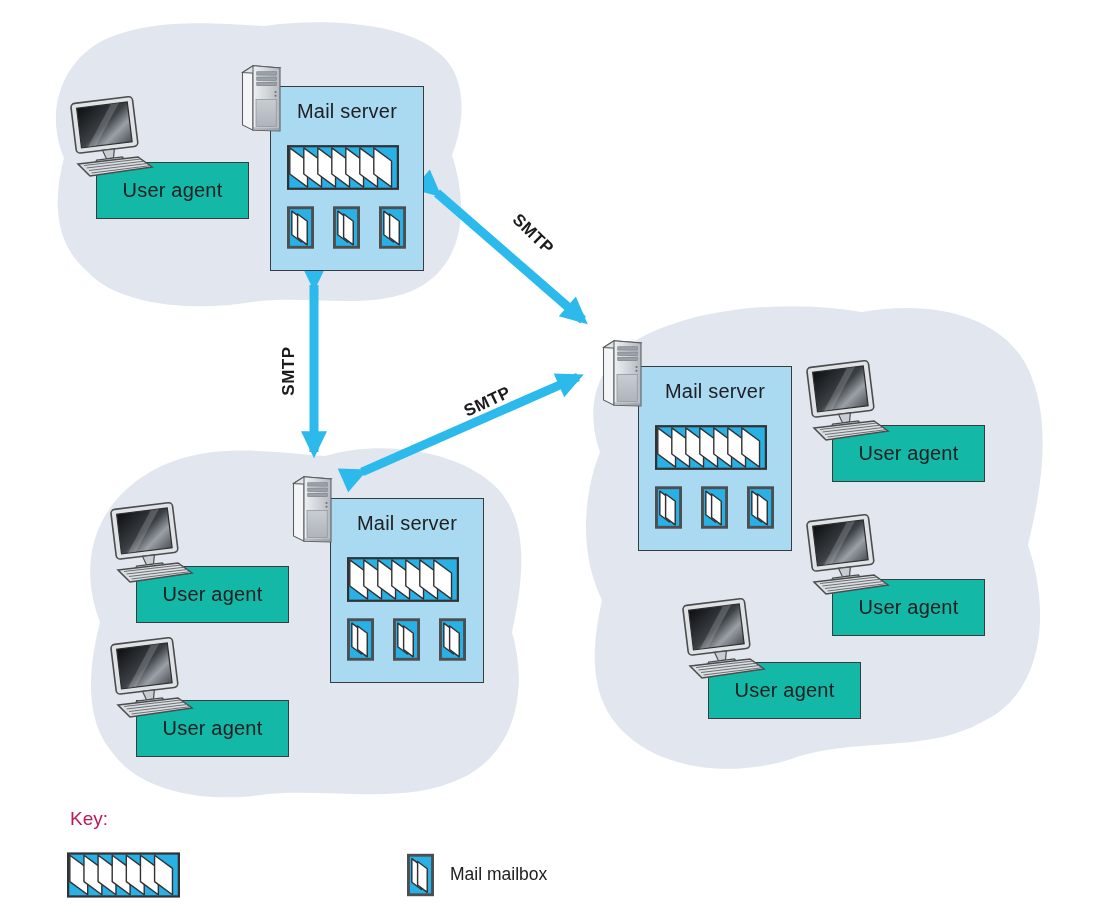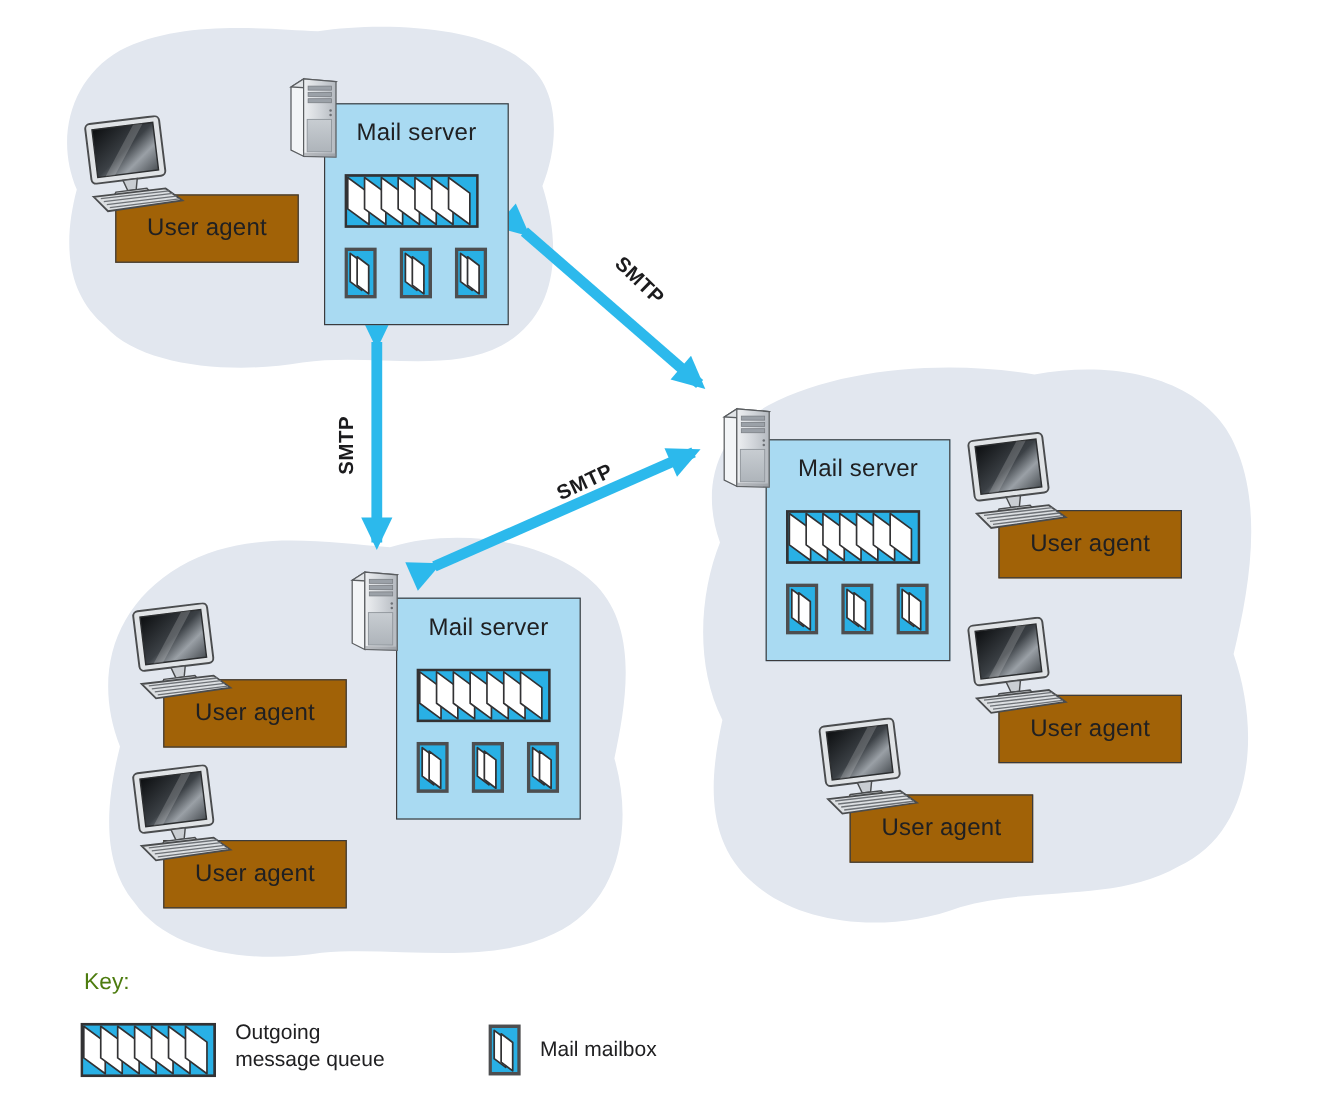--- a/index.html
+++ b/index.html
@@ -17,35 +17,35 @@
     border:1.6px solid #3b3b3d;box-sizing:border-box;
   }
   .ms-title{
     position:absolute;left:0;top:13px;width:100%;text-align:center;
     font-size:20px;letter-spacing:.2px;color:#202022;
   }
   .ms-queue{position:absolute;left:16px;top:58px;}
   .ms-mailboxes{position:absolute;left:16px;top:119px;width:119px;display:flex;justify-content:space-between;}
   
   .ua-box{
-    position:absolute;width:153px;height:57px;background:#a16207;
+    position:absolute;width:153px;height:57px;background:#14b8a6;
     border:1.6px solid #3b3b3d;box-sizing:border-box;
     display:flex;align-items:center;justify-content:center;
     font-size:20px;letter-spacing:.2px;color:#202022;
   }
   
   .smtp-label{
     position:absolute;width:80px;height:22px;text-align:center;
     font-size:17px;font-weight:bold;letter-spacing:.5px;color:#1b1b1d;
   }
   .rot-n90{transform:rotate(-90deg);}
   .rot-45{transform:rotate(44deg);}
   .rot-n24{transform:rotate(-25deg);}
   
-  .key-heading{position:absolute;left:70px;top:808px;font-size:19px;color:#4d7c0f;}
+  .key-heading{position:absolute;left:70px;top:808px;font-size:19px;color:#be185d;}
   .key-label{position:absolute;font-size:17.5px;line-height:22px;color:#202022;}
 </style>
 </head>
 <body>
 
 <div id="canvas">
 
   <svg width="0" height="0" style="position:absolute" aria-hidden="true">
     <defs>
       <linearGradient id="g-front" x1="0" y1="0" x2="1" y2="0">
@@ -237,23 +237,19 @@
 
   <div class="smtp-label rot-n90" style="left:250px;top:360px;">SMTP</div>
   <div class="smtp-label rot-45" style="left:492px;top:224px;">SMTP</div>
   <div class="smtp-label rot-n24" style="left:448px;top:392px;">SMTP</div>
 
   <div class="key-heading">Key:</div>
 
   <svg class="abs" style="left:67px;top:852px;" width="113" height="46" viewBox="0 0 120 48">
       <use href="#sym-queue"></use>
     </svg>
-  <div class="key-label" style="left:196px;top:849px;">
-    <div>Outgoing</div>
-    <div>message queue</div>
-  </div>
 
   <svg class="abs" style="left:407px;top:853px;" width="27" height="44" viewBox="0 0 28 44">
       <use href="#sym-mailbox"></use>
     </svg>
   <div class="key-label" style="left:450px;top:863px;">Mail mailbox</div>
 
 </div>
 
 </body></html>

